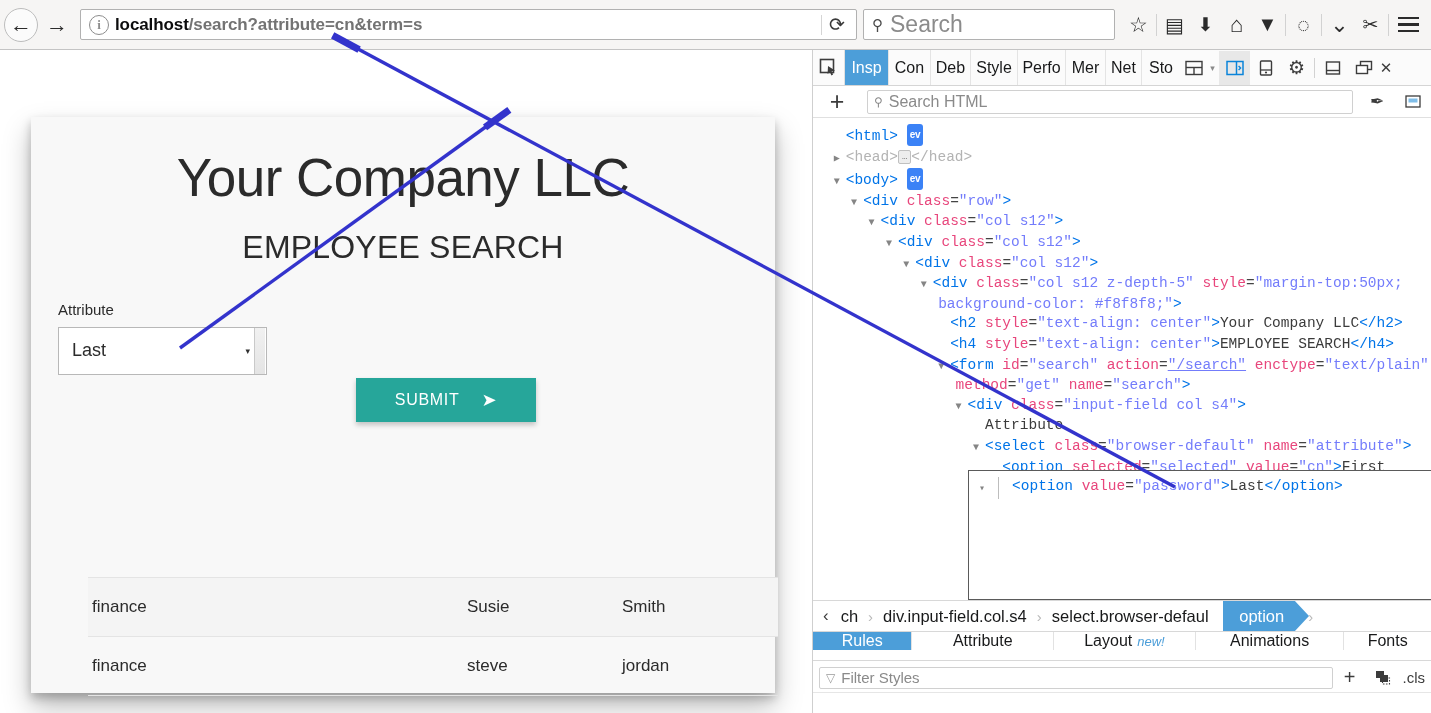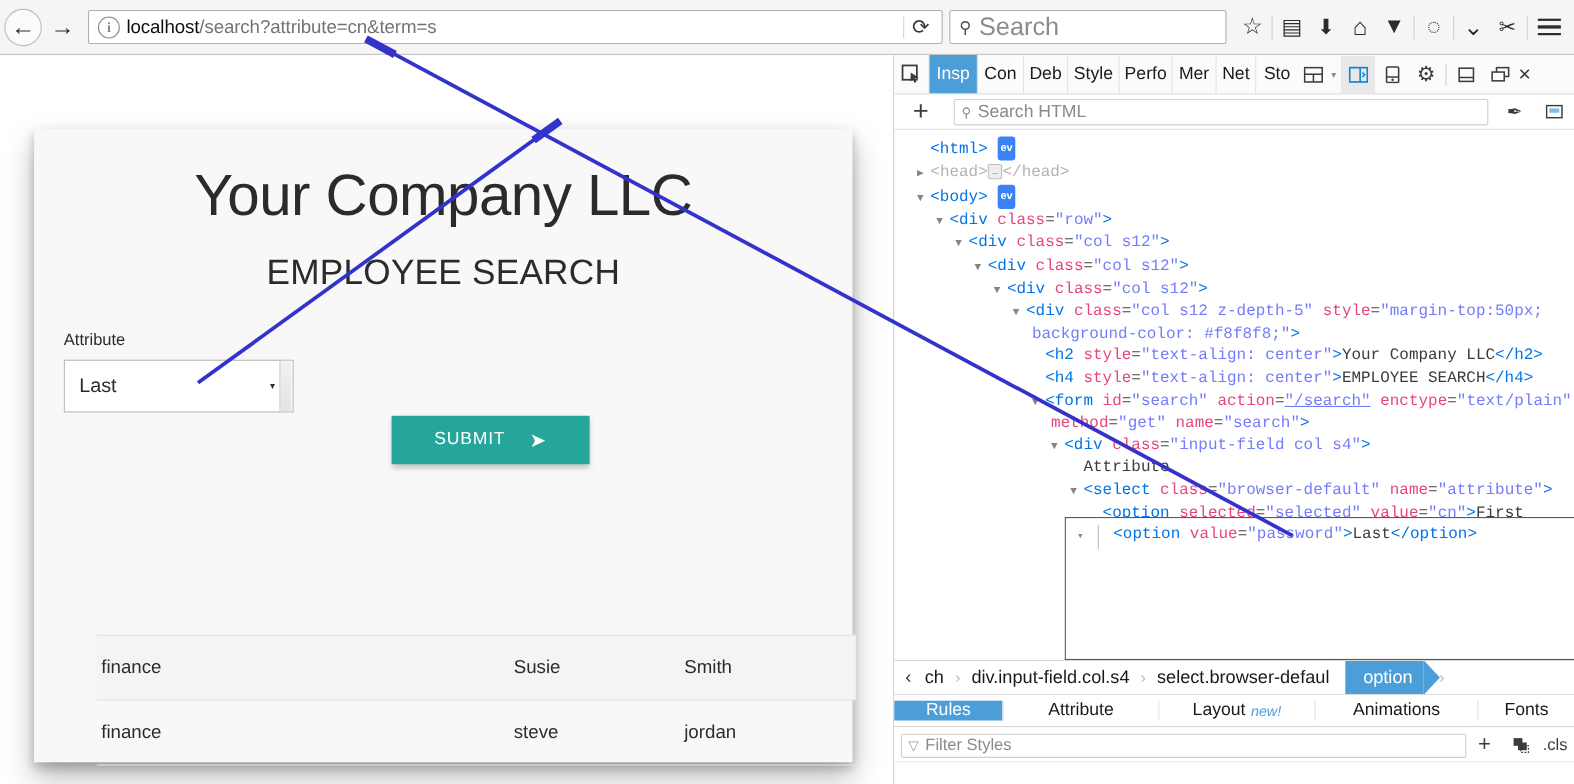--- a/index.html
+++ b/index.html
@@ -27,21 +27,21 @@
   #urlbar{
     flex:1 1 auto; height:31px; margin:0 6px 0 6px;
     background:#ffffff; border:1px solid #b1b1b1; border-radius:2px;
     display:flex; align-items:center; padding:0 4px;
   }
   #urlbar .info-ico{
     width:20px;height:20px;border:1.6px solid #8d8d8d;border-radius:50%;
     color:#8d8d8d;font-size:13px;font-weight:bold;display:flex;align-items:center;justify-content:center;
     margin:0 6px 0 4px; flex:0 0 auto; font-family:"Liberation Serif",serif;
   }
-  #url-text{ font-size:17px; white-space:nowrap; overflow:hidden; letter-spacing:-0.1px;}
+  #url-text{ font-size:17px; white-space:nowrap; overflow:hidden; letter-spacing:-0.1px;font-weight:bold;}
   #url-text .host{ color:#0c0c0d; }
   #url-text .path{ color:#737373; }
   #urlbar .sep{ width:1px;height:20px;background:#d5d5d5;margin-left:auto;}
   #reload-button{ width:30px;height:28px;display:flex;align-items:center;justify-content:center;
     color:#3a3a3a;font-size:19px;}
 
   #searchbar{
     width:252px;height:31px;background:#fff;border:1px solid #b1b1b1;border-radius:2px;
     display:flex;align-items:center;padding:0 8px;flex:0 0 auto;margin-right:8px;
   }
@@ -191,21 +191,21 @@
     border-left:15px solid #fff;
   }
   .crumb.sel:after{
     content:""; position:absolute; right:-15px; top:0;
     border-top:16px solid transparent; border-bottom:16px solid transparent;
     border-left:15px solid #4c9ed9;
   }
 
   #style-tabs{
     position:absolute; left:0; right:0; bottom:52px; height:29px;
-    display:flex; align-items:center; border-bottom:1px solid #d8d8d8; background:#fff;
+    display:flex; align-items:flex-start; border-bottom:1px solid #d8d8d8; background:#fff;
   }
   .st-tab{ display:flex;align-items:center;justify-content:center;font-size:16px;color:#18191a;
     border-right:1px solid #e2e2e2; white-space:nowrap; }
   .st-tab.sel{ background:#4c9ed9; color:#fff; }
   .st-tab .new{ color:#4c9ed9; font-style:italic; font-size:13px; margin-left:5px;}
 
   #filter-row{
     position:absolute; left:0; right:0; bottom:20px; height:30px;
     display:flex; align-items:center; padding:0 6px; background:#fff;
     border-bottom:1px solid #e6e6e6;

